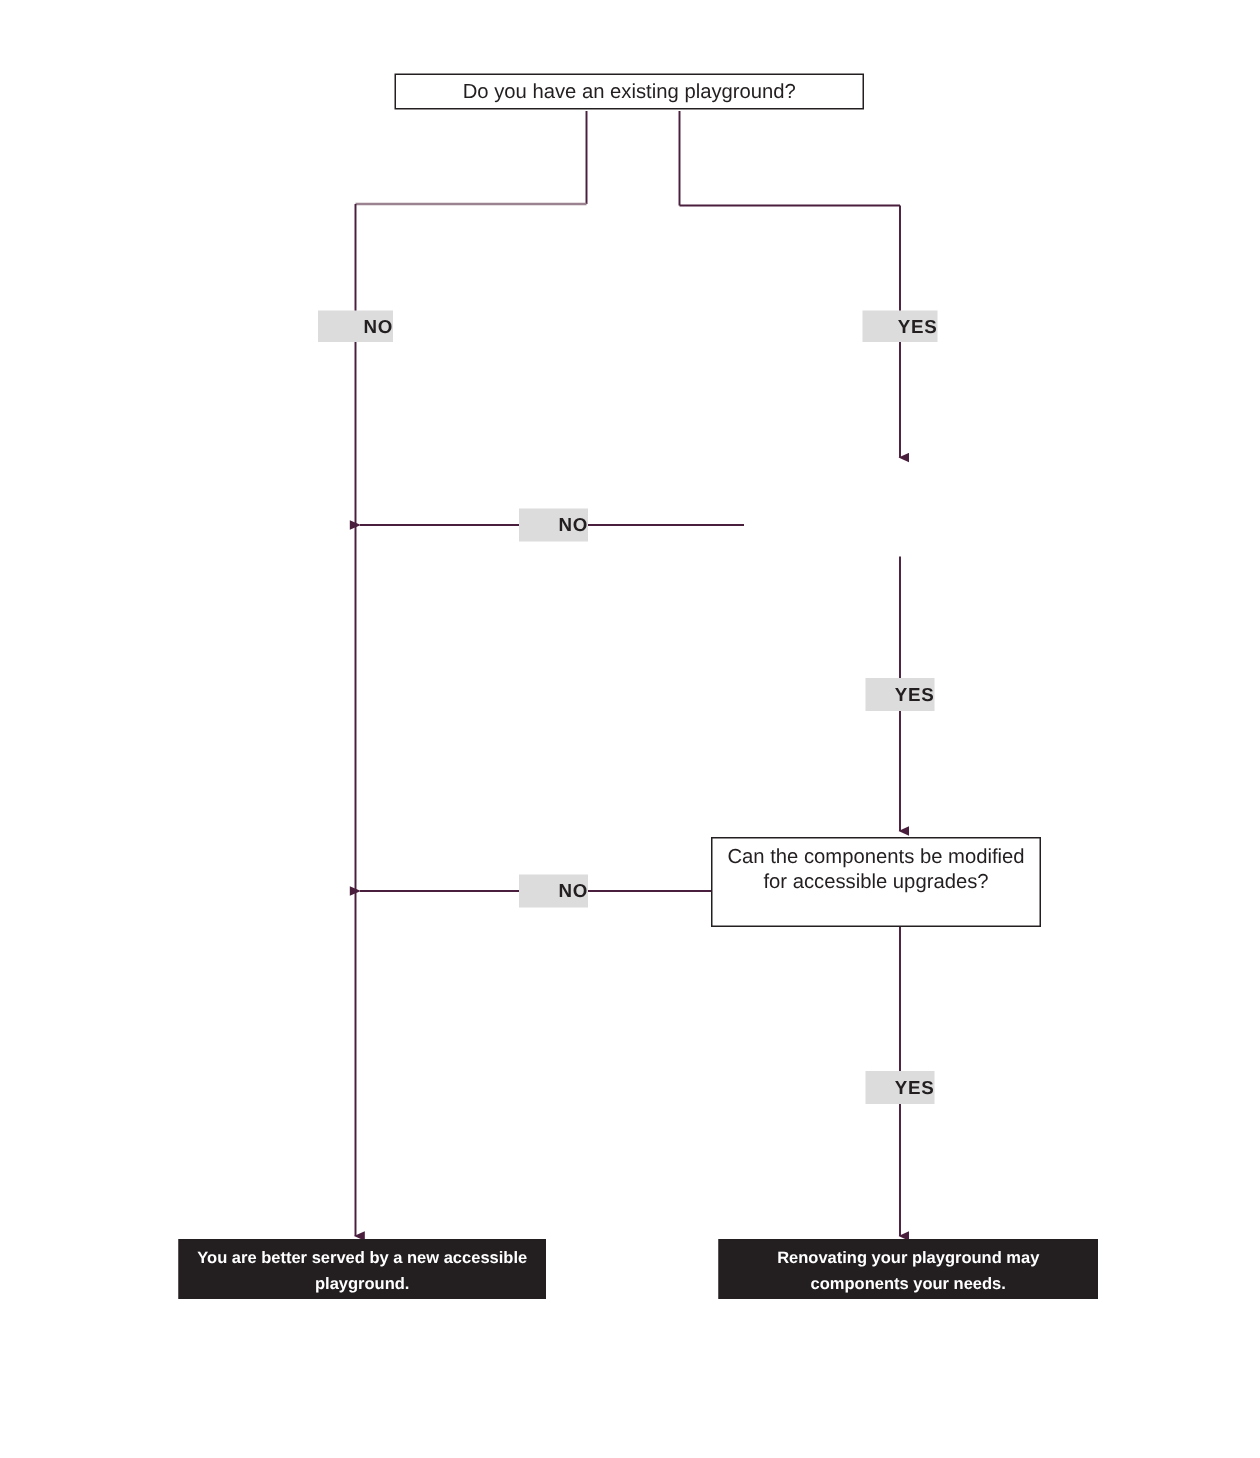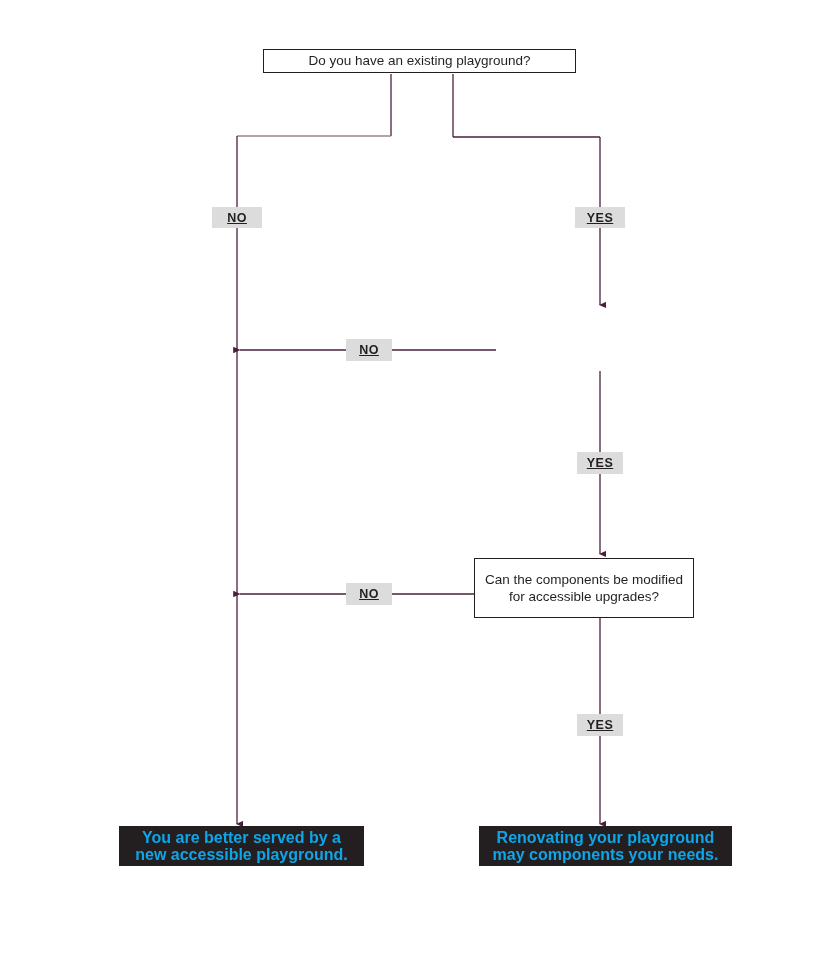--- a/index.html
+++ b/index.html
@@ -16,57 +16,56 @@
   }
   #wires{
     position:absolute;
     left:0; top:0;
     width:840px; height:972px;
   }
   .node{
     position:absolute;
     box-sizing:border-box;
     display:flex;
-    align-items:center;
+    align-items:flex-start;
     justify-content:center;
     text-align:center;
   }
   .decision{
     background:#ffffff;
     border:1px solid #231f20;
     color:#231f20;
     font-size:13.5px;
     line-height:17px;
     padding:3px 6px;
   }
   .start-node{
     font-size:13.5px;
     line-height:16px;
   }
   .terminal{
     background:#231f20;
-    color:#0ea5e9;
+    color:#ffffff;
     font-weight:bold;
-    font-size:16px;
+    font-size:11px;
     line-height:17px;
     padding:4px 8px;
     border:1px solid #231f20;
   }
   .edge-label{
     position:absolute;
     background:#dcdcdc;
     color:#231f20;
     font-weight:bold;
     font-size:12.5px;
     letter-spacing:.5px;
     display:flex;
     align-items:center;
-    justify-content:center;
+    justify-content:flex-end;
     box-sizing:border-box;
-    text-decoration:underline;
   }
 </style>
 </head>
 <body>
 
 <div id="stage">
 
   <svg id="wires" viewBox="0 0 840 972" width="840" height="972" aria-hidden="true">
     <defs>
       <marker id="arrow-down" markerWidth="9" markerHeight="9" refX="3.2" refY="6.2" orient="auto" markerUnits="userSpaceOnUse">

